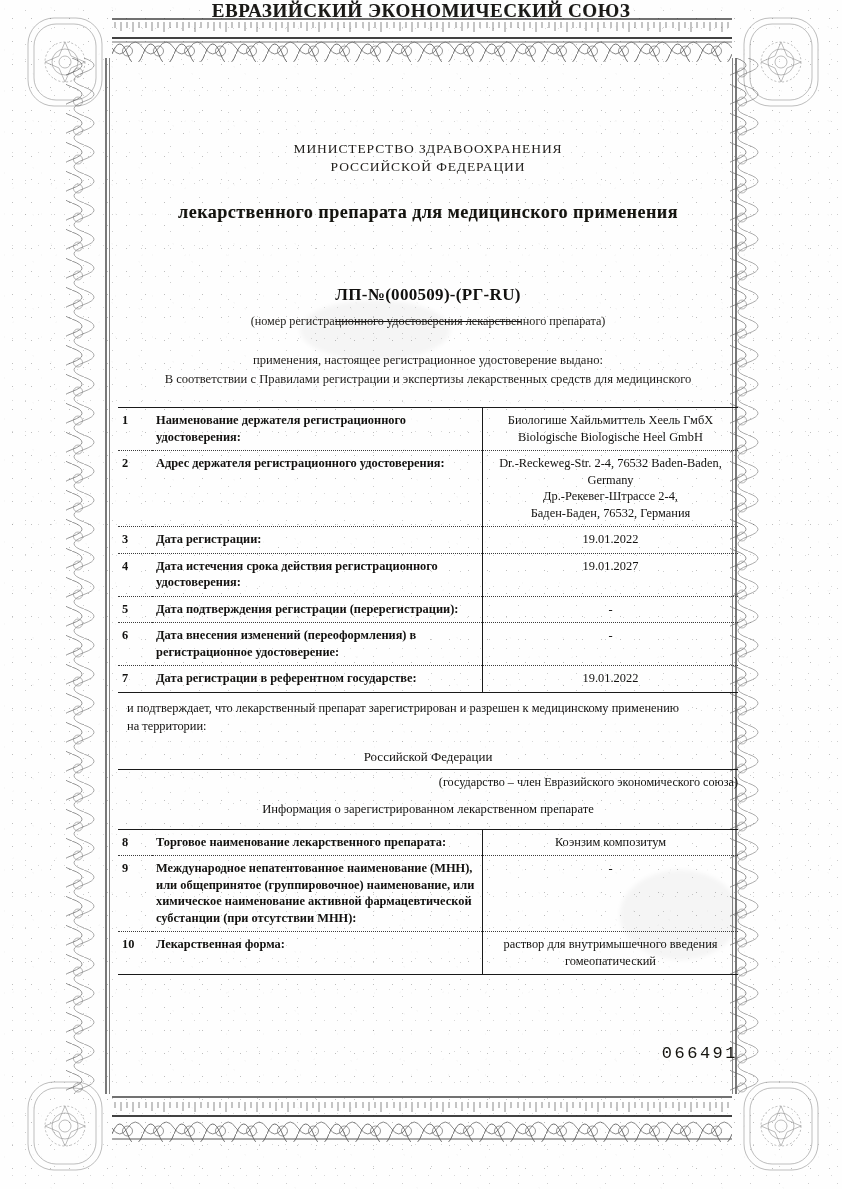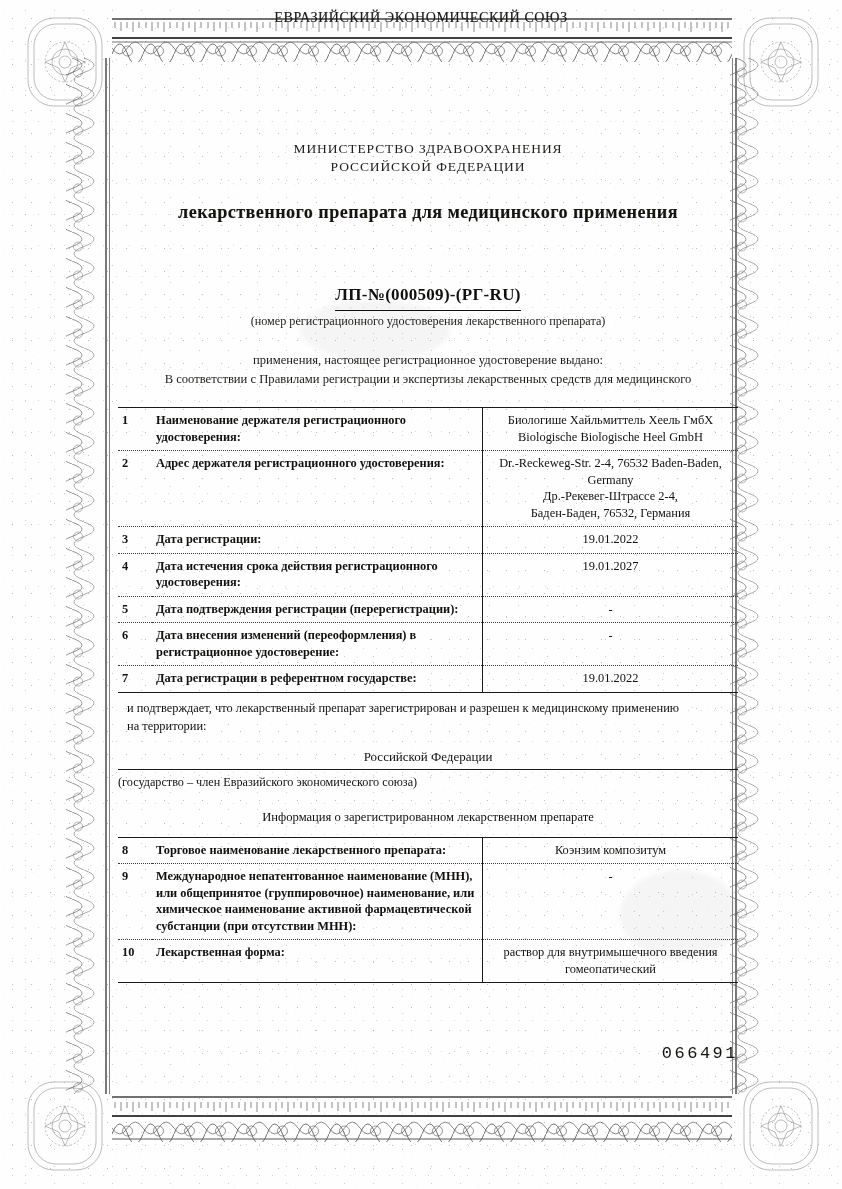--- a/index.html
+++ b/index.html
@@ -55,24 +55,24 @@
 
   .rosette {
     position: absolute; width: 86px; height: 104px; opacity: .52;
   }
   .rosette.tl { left: 22px;  top: 10px; }
   .rosette.tr { left: 738px; top: 10px; }
   .rosette.bl { left: 22px;  top: 1074px; }
   .rosette.br { left: 738px; top: 1074px; }
 
   .banner-title {
-    position: absolute; left: 0; right: 0; top: 10px;
+    position: absolute; left: 0; right: 0; top: 0;
     text-align: center;
     font-family: "Liberation Serif", serif;
-    font-weight: normal; font-size: 14px;
+    font-weight: bold; font-size: 19px;
     letter-spacing: .6px;
     color: #1a1916;
     text-shadow: .4px .3px 0 rgba(0,0,0,.28);
     z-index: 6;
   }
 
   
   .content {
     position: absolute;
     left: 118px; top: 140px; width: 620px;
@@ -105,21 +105,21 @@
   }
 
   .reg-number {
     text-align: center;
     font-size: 17px; font-weight: bold;
     letter-spacing: .3px;
     margin-bottom: 9px;
   }
   .reg-number span {
     border-bottom: 1.6px solid #111;
-    padding-bottom: 6px;
+    padding-bottom: 17px;
   }
   .reg-caption {
     text-align: center;
     font-size: 12.2px;
     margin-bottom: 22px;
     color: #24221e;
   }
 
   .intro {
     text-align: center;
@@ -157,23 +157,23 @@
     margin-left: 9px;
   }
   .country {
     text-align: center;
     font-size: 13px;
     padding-bottom: 4px;
     border-bottom: 1.2px solid #1a1a1a;
     margin-bottom: 5px;
   }
   .country-caption {
-    text-align: left;
+    text-align: right;
     font-size: 12.2px;
-    margin-bottom: 20px;
+    margin-bottom: 12px;
   }
   .section-heading {
     text-align: center;
     font-size: 12.6px;
     margin-bottom: 12px;
   }
 
   .serial {
     position: absolute;
     left: 118px; width: 620px; top: 1044px;

